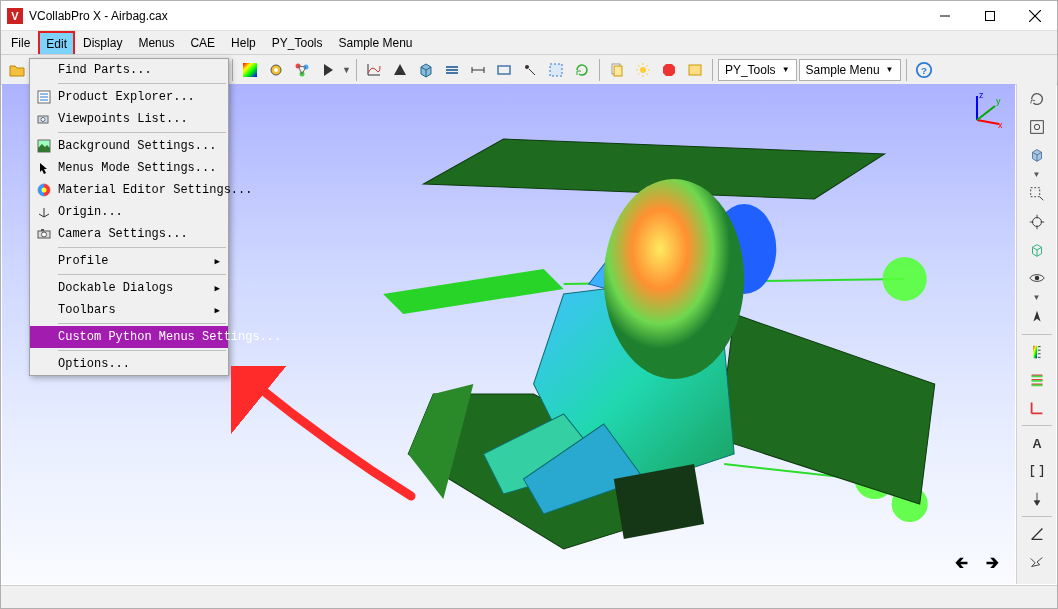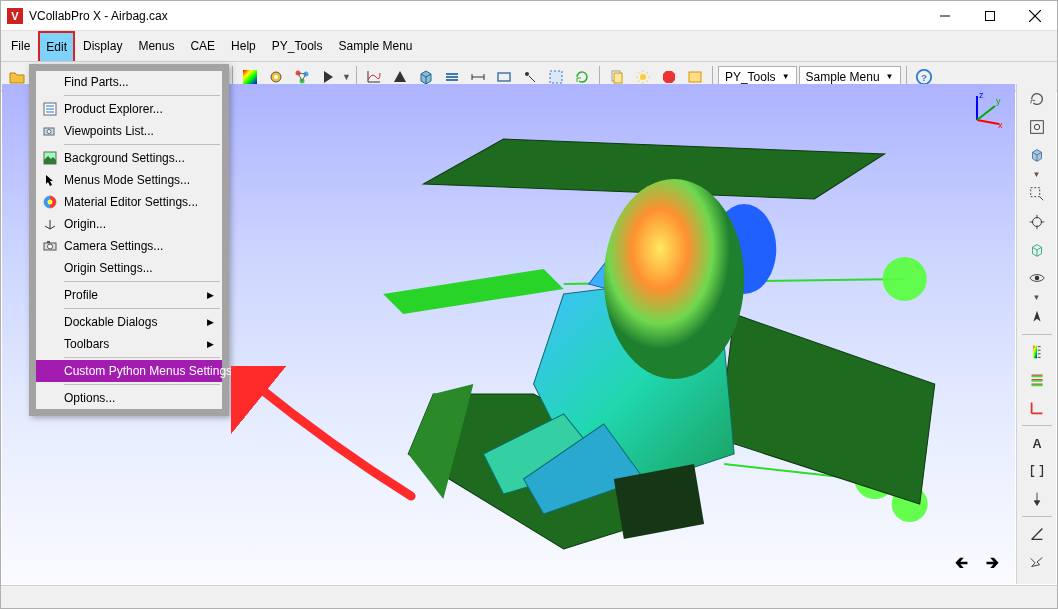--- a/index.html
+++ b/index.html
@@ -31,21 +31,21 @@
 .titlebar-title { flex: 1; font-size: 12px; color: #000; }
 .win-btns { display: flex; }
 .win-btn {
   width: 45px; height: 29px;
   display: flex; align-items: center; justify-content: center;
   font-size: 14px; color: #000;
 }
 
 
 .menubar {
-  height: 31px;
+  height: 24px;
   background: #f0f0f0;
   display: flex;
   align-items: stretch;
   border-bottom: 1px solid #d0d0d0;
   padding-left: 2px;
 }
 .menu-item {
   padding: 0 8px;
   display: flex; align-items: center;
   font-size: 12px;
@@ -127,26 +127,27 @@
 
 .statusbar {
   position: absolute; bottom: 0; left: 0; right: 0;
   height: 23px; background: #f0f0f0;
   border-top: 1px solid #d0d0d0;
 }
 
 
 .dropdown {
   position: absolute;
-  top: 63px; left: 28px;
+  top: 57px; left: 28px;
   width: 200px;
   background: #f0f0f0;
-  border: 7px solid #a3a3a3;
+  border: 1px solid #a3a3a3;
   box-shadow: 2px 2px 6px rgba(0,0,0,0.3);
   z-index: 1000;
+  font-family: Liberation Mono, monospace;
 }
 .dd-item {
   display: flex; align-items: center;
   height: 22px;
   padding-right: 8px;
   font-size: 12px;
 }
 .dd-item.highlight { background: #a21caf; color: #fff; }
 .dd-icon {
   width: 28px; height: 22px;
@@ -575,24 +576,20 @@
   <div class="dd-item">
       <div class="dd-icon">
         <svg width="14" height="14" viewBox="0 0 14 14">
           <rect x="1" y="4" width="12" height="7" stroke="#555" fill="#ddd"></rect>
           <circle cx="7" cy="7.5" r="2.5" stroke="#555" fill="#fff"></circle>
           <rect x="4" y="2" width="3" height="2" fill="#555"></rect>
         </svg>
       </div>
       <div class="dd-label">Camera Settings...</div>
     </div>
-  <div class="dd-item">
-      <div class="dd-icon"></div>
-      <div class="dd-label">Origin Settings...</div>
-    </div>
   <div class="dd-sep"></div>
   <div class="dd-item">
       <div class="dd-icon"></div>
       <div class="dd-label">Profile</div>
       <div class="dd-arrow">▶</div>
     </div>
   <div class="dd-sep"></div>
   <div class="dd-item">
       <div class="dd-icon"></div>
       <div class="dd-label">Dockable Dialogs</div>

